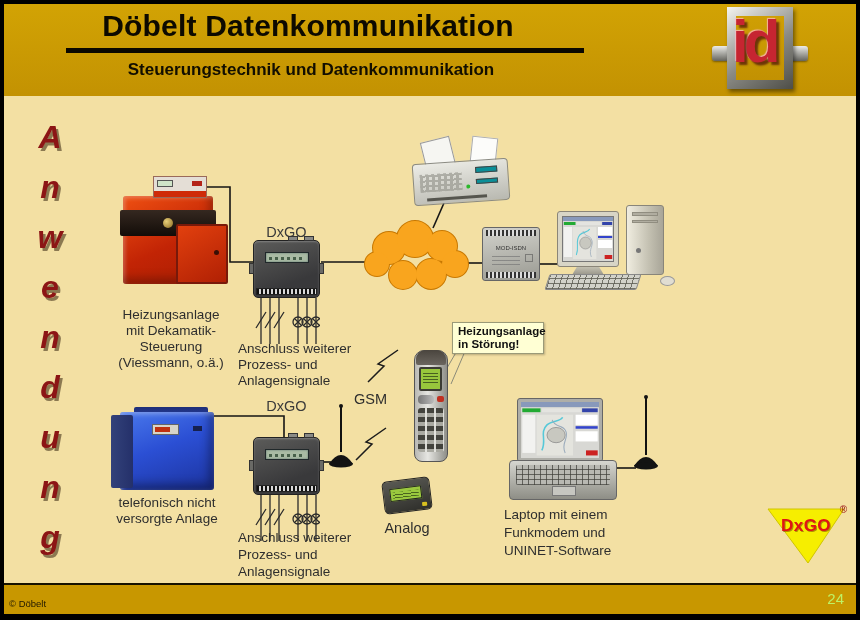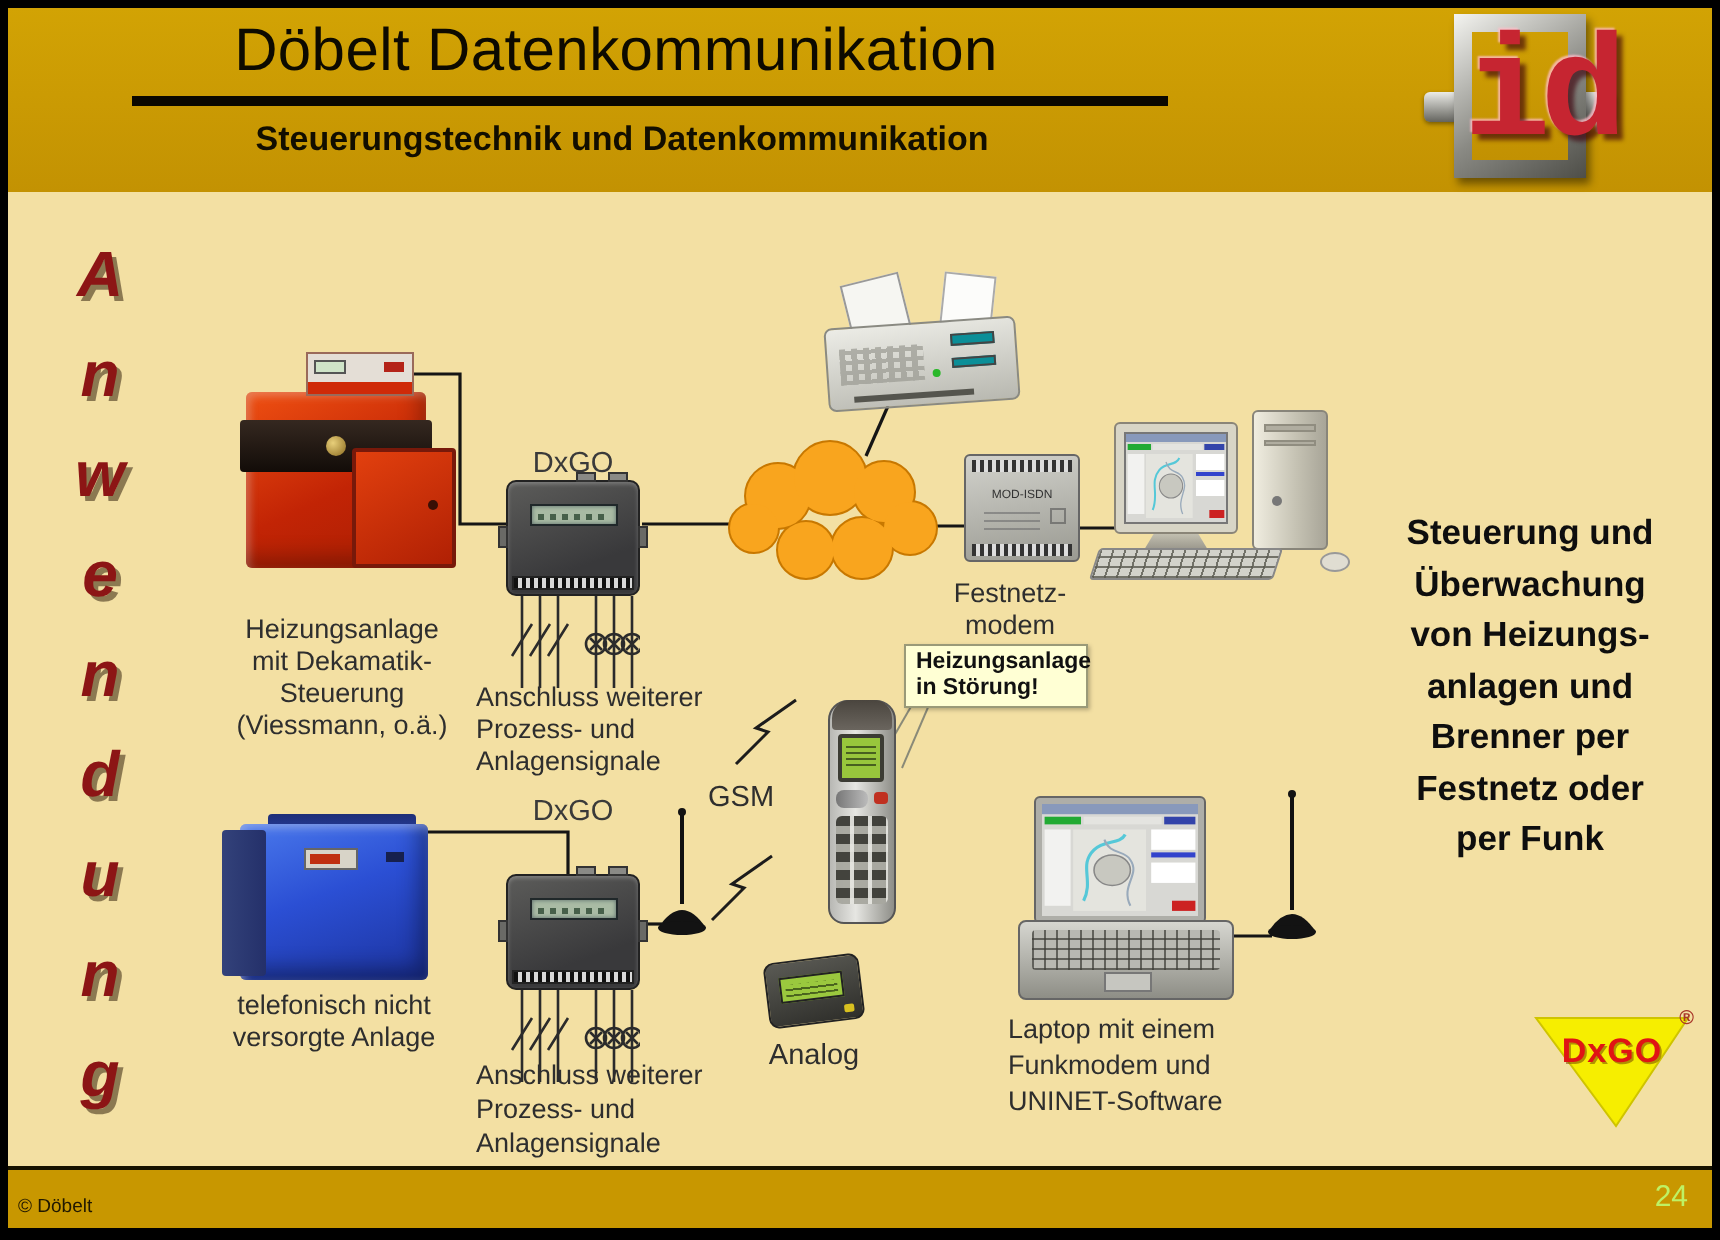--- a/index.html
+++ b/index.html
@@ -9,35 +9,35 @@
 
   
   .bg-header{position:absolute;left:4px;top:4px;right:4px;height:92px;
              background:linear-gradient(180deg,#d2a304,#c39202);}
   .bg-content{position:absolute;left:4px;top:96px;right:4px;height:487px;background:#f3e0a3;}
   .bg-footer{position:absolute;left:4px;top:583px;right:4px;height:31px;background:#c89700;
              border-top:2px solid #161200;}
 
   
   .h-title{position:absolute;left:4px;top:9px;width:608px;text-align:center;
-           font-size:30px;font-weight:normal;color:#0d0a00;letter-spacing:.2px;z-index:3;}
+           font-size:30px;font-weight:bold;color:#0d0a00;letter-spacing:.2px;z-index:3;}
   .h-underline{position:absolute;left:66px;top:48px;width:518px;height:5px;background:#0b0800;z-index:3;}
   .h-sub{position:absolute;left:4px;top:60px;width:614px;text-align:center;
          font-size:17px;font-weight:bold;color:#120e00;z-index:3;}
 
   .id-logo{position:absolute;left:712px;top:5px;width:96px;height:90px;z-index:3;}
   .id-peg{position:absolute;top:41px;width:18px;height:15px;border-radius:3px;
           background:linear-gradient(180deg,#ecece8,#64645e);box-shadow:0 1px 2px rgba(0,0,0,.4);}
   .id-peg.l{left:0;} .id-peg.r{right:0;}
   .id-frame{position:absolute;left:15px;top:2px;width:66px;height:82px;
             background:linear-gradient(145deg,#f4f4f0,#8a8a84 55%,#4e4e48);
             box-shadow:2px 3px 4px rgba(0,0,0,.45);}
   .id-frame-inner{position:absolute;inset:9px;background:linear-gradient(180deg,#cf9f04,#c29102);}
-  .id-text{position:absolute;left:20px;top:2px;font-family:Liberation Mono, monospace;
-           font-size:72px;font-weight:bold;letter-spacing:-5px;color:#c62531;
+  .id-text{position:absolute;left:20px;top:2px;font-family:Liberation Sans, sans-serif;
+           font-size:60px;font-weight:bold;letter-spacing:-5px;color:#c62531;
            text-shadow:3px 3px 2px rgba(60,0,10,.65),-1px -1px 1px rgba(255,190,200,.8);}
 
   
   .slide-title{position:absolute;left:60px;top:100px;width:762px;text-align:center;
                font-size:28px;font-weight:bold;color:#121212;z-index:2;}
   .vertical-word{position:absolute;left:26px;top:114px;width:48px;z-index:2;
                  font-size:32px;font-weight:bold;font-style:italic;color:#8c1515;
                  text-shadow:2.5px 2.5px 0 rgba(35,18,0,.5);text-align:center;}
   .vertical-word span{display:block;height:50px;line-height:46px;}
 
@@ -353,22 +353,20 @@
     </div>
   </div>
 
   <div class="modem">
     <i class="mo-row t"></i>
     <i class="mo-row b"></i>
     <div class="mo-text">MOD-ISDN</div>
     <i class="mo-lines"></i>
     <i class="mo-ce"></i>
   </div>
-  <div class="lbl c" style="left:455px;top:289px;width:100px;">Festnetz-
-modem</div>
 
   <div class="monitor">
     <div class="scr">
       <svg viewBox="0 0 60 44" preserveAspectRatio="none">
         <rect width="60" height="44" fill="#d8d8d4"></rect>
           <rect width="60" height="4" fill="#8899bb"></rect>
         <rect x="1" y="5" width="14" height="3" fill="#22aa33"></rect>
           <rect x="16" y="5" width="30" height="3" fill="#e4e4e0"></rect>
         <rect x="47" y="5" width="12" height="3" fill="#3344aa"></rect>
         <rect x="1" y="10" width="10" height="30" fill="#f2f2f0"></rect>
@@ -385,27 +383,20 @@
   </div>
   <div class="mon-stand"></div>
   <div class="tower">
     <i class="tw-s1"></i>
     <i class="tw-s2"></i>
     <i class="tw-btn"></i>
   </div>
   <div class="keyboard"></div>
   <div class="mouse"></div>
 
-  <div class="right-note">Steuerung und
-Überwachung
-von Heizungs-
-anlagen und
-Brenner per
-Festnetz oder
-per Funk</div>
 
   <div class="callout">Heizungsanlage
 in Störung!</div>
 
   <div class="phone">
     <div class="ph-body"></div>
     <div class="ph-top"></div>
     <div class="ph-screen"></div>
     <div class="ph-nav"></div>
     <div class="ph-red"></div>

